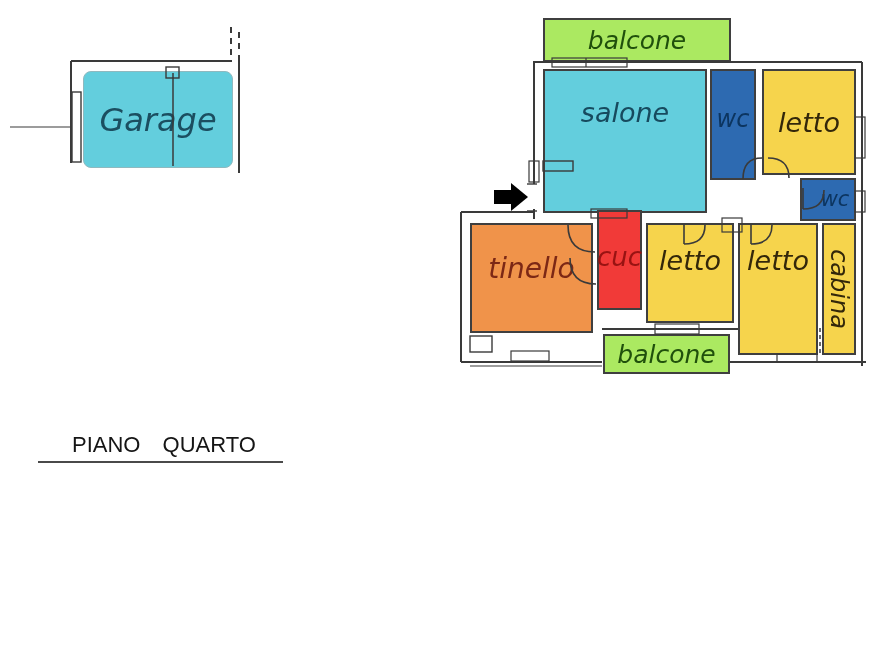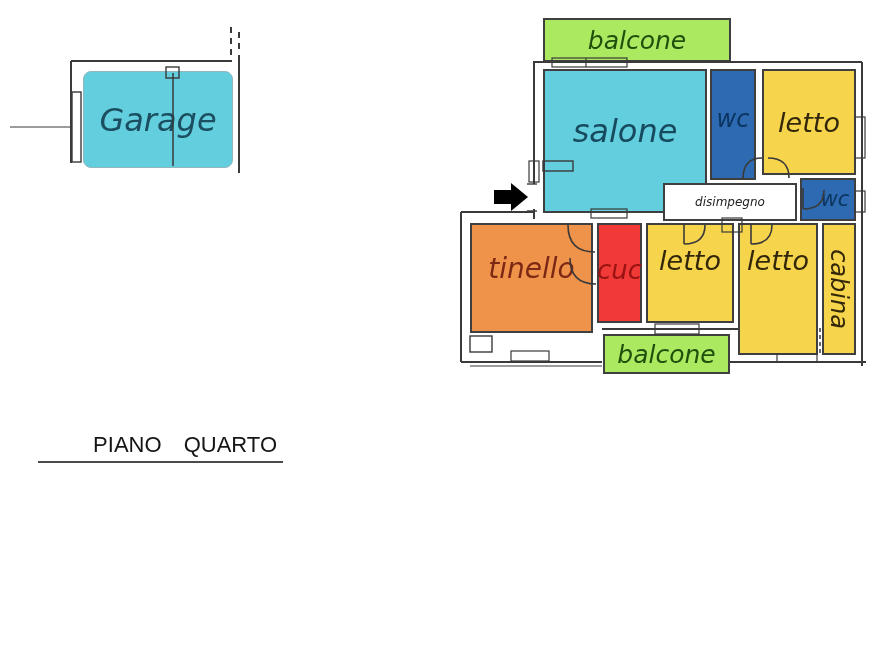--- a/index.html
+++ b/index.html
@@ -22,44 +22,41 @@
 
   <div class="room noborder" style="left: 83px; top: 71px; width: 150px; height: 97px; border: 1px solid rgb(143, 185, 191); border-radius: 8px; background-color: rgb(99, 206, 221); color: rgb(27, 78, 96);">
     <span class="label-text" style="font-size:32px;">Garage</span>
   </div>
 
   <div class="room" style="left: 543px; top: 18px; width: 188px; height: 44px; background-color: rgb(171, 233, 97); color: rgb(32, 80, 12);">
     <span style="font-size:25px;">balcone</span>
   </div>
 
   <div class="room" style="left: 543px; top: 69px; width: 164px; height: 144px; align-items: flex-start; background-color: rgb(99, 206, 221); color: rgb(23, 74, 94);">
-    <span style="font-size:32px;padding-top:44px;">salone</span>
+    <span style="font-size:27px;padding-top:28px;">salone</span>
   </div>
 
   <div class="room" style="left: 710px; top: 69px; width: 46px; height: 111px; align-items: flex-start; background-color: rgb(45, 106, 177); color: rgb(12, 53, 96);">
     <span style="font-size:24px;padding-top:36px;">wc</span>
   </div>
 
   <div class="room" style="left: 762px; top: 69px; width: 94px; height: 106px; background-color: rgb(246, 212, 76); color: rgb(51, 39, 10);">
     <span style="font-size:27px;">letto</span>
   </div>
 
-  <div class="room" style="left: 663px; top: 183px; width: 134px; height: 38px; background-color: rgb(255, 255, 255); color: rgb(34, 34, 34);">
-    <span style="font-size:12px;">disimpegno</span>
-  </div>
 
   <div class="room" style="left: 800px; top: 178px; width: 56px; height: 43px; padding-left: 14px; background-color: rgb(45, 106, 177); color: rgb(12, 53, 96);">
     <span style="font-size:21px;">wc</span>
   </div>
 
   <div class="room" style="left: 470px; top: 223px; width: 123px; height: 110px; align-items: flex-start; background-color: rgb(240, 147, 74); color: rgb(124, 40, 21);">
     <span style="font-size:28px;padding-top:30px;">tinello</span>
   </div>
 
-  <div class="room" style="left: 597px; top: 223px; width: 45px; height: 100px; align-items: flex-start; background-color: rgb(241, 58, 56); color: rgb(153, 19, 18);">
+  <div class="room" style="left: 597px; top: 210px; width: 45px; height: 100px; align-items: flex-start; background-color: rgb(241, 58, 56); color: rgb(153, 19, 18);">
     <span style="font-size:26px;padding-top:32px;">cuc</span>
   </div>
 
   <div class="room" style="left: 646px; top: 223px; width: 88px; height: 100px; align-items: flex-start; background-color: rgb(246, 212, 76); color: rgb(51, 39, 10);">
     <span style="font-size:27px;padding-top:22px;">letto</span>
   </div>
 
   <div class="room" style="left: 738px; top: 223px; width: 80px; height: 132px; align-items: flex-start; background-color: rgb(246, 212, 76); color: rgb(51, 39, 10);">
     <span style="font-size:27px;padding-top:22px;">letto</span>
   </div>
@@ -123,18 +120,18 @@
     <path d="M768,158 Q789,158 789,178" stroke-width="1.6"></path>
   </svg>
 
   <div>
     <div class="abs" style="left:494px;top:190px;width:17px;height:14px;background:#000;"></div>
     <div class="abs" style="left:511px;top:183px;width:0;height:0;
          border-top:14px solid transparent;border-bottom:14px solid transparent;
          border-left:17px solid #000;"></div>
   </div>
 
-  <div class="label" style="left:52px;top:432px;width:225px;text-align:right;
+  <div class="label" style="left:72px;top:432px;width:225px;text-align:left;
               font-family:'Liberation Sans',sans-serif;font-size:22px;color:#151515;
               word-spacing:16px;">PIANO QUARTO</div>
   <div class="abs" style="left:38px;top:461px;width:245px;height:2px;background:#4a4a4a;"></div>
 
 </div>
 
 </body></html>

